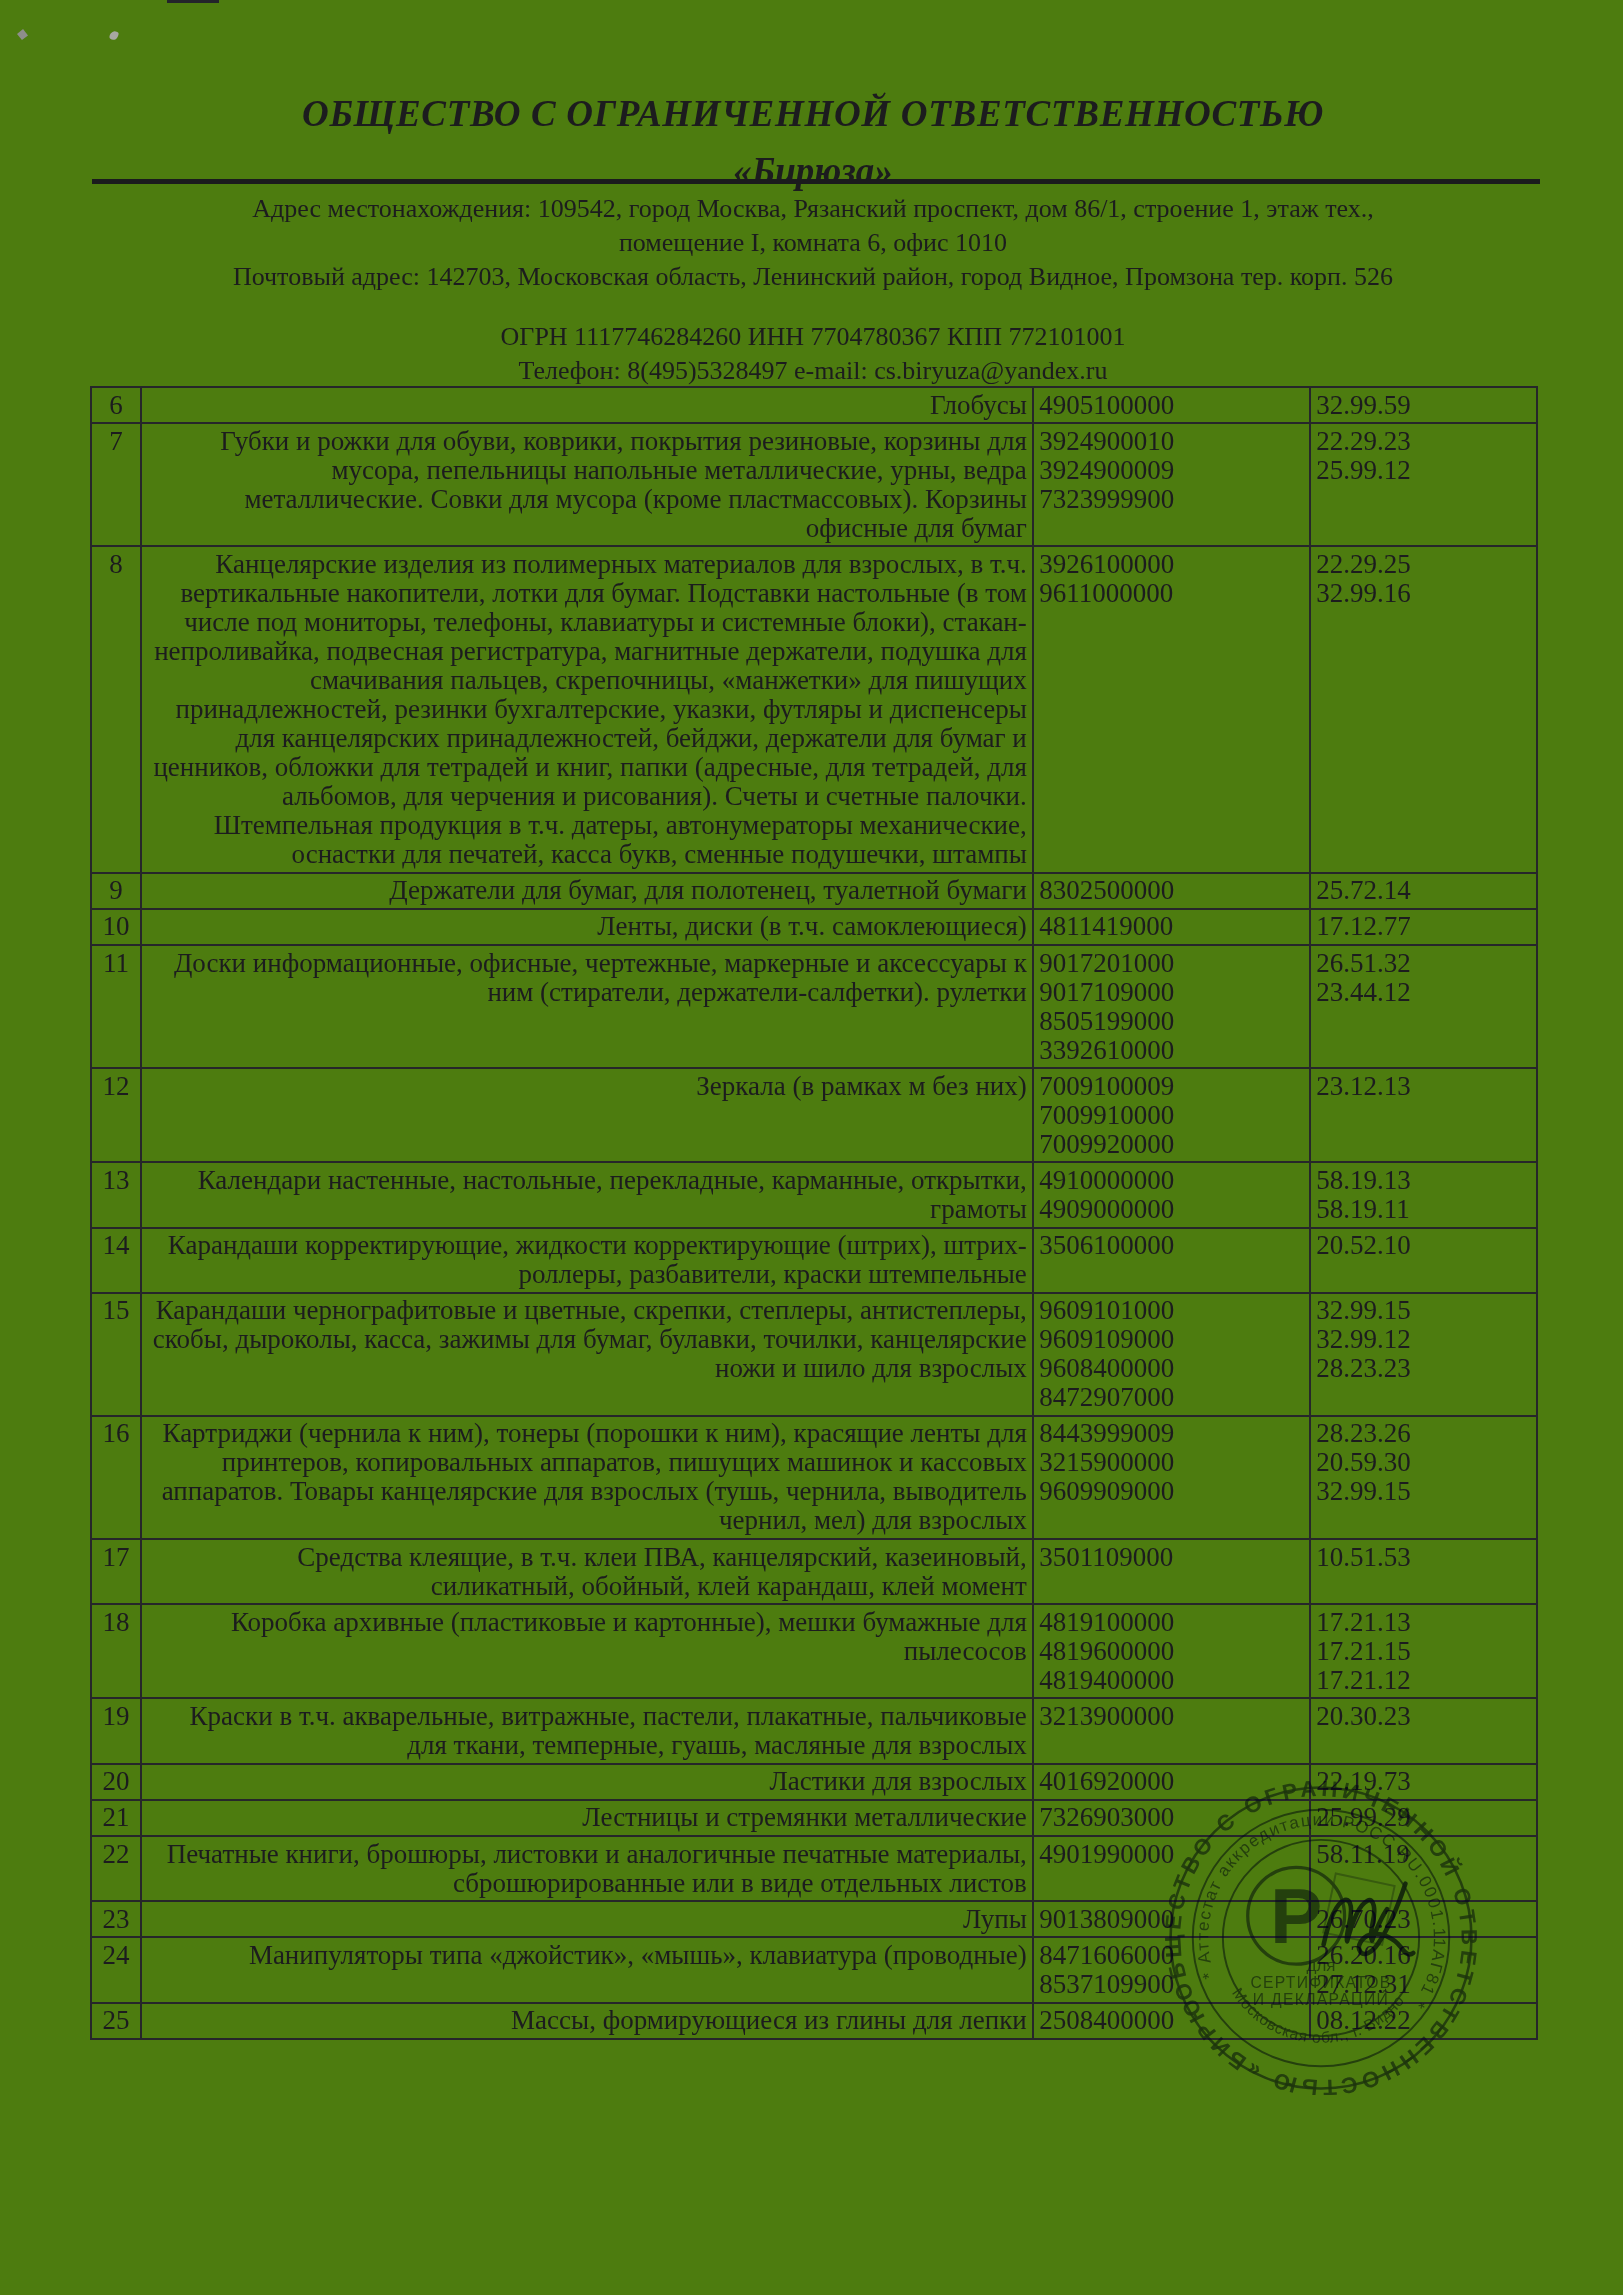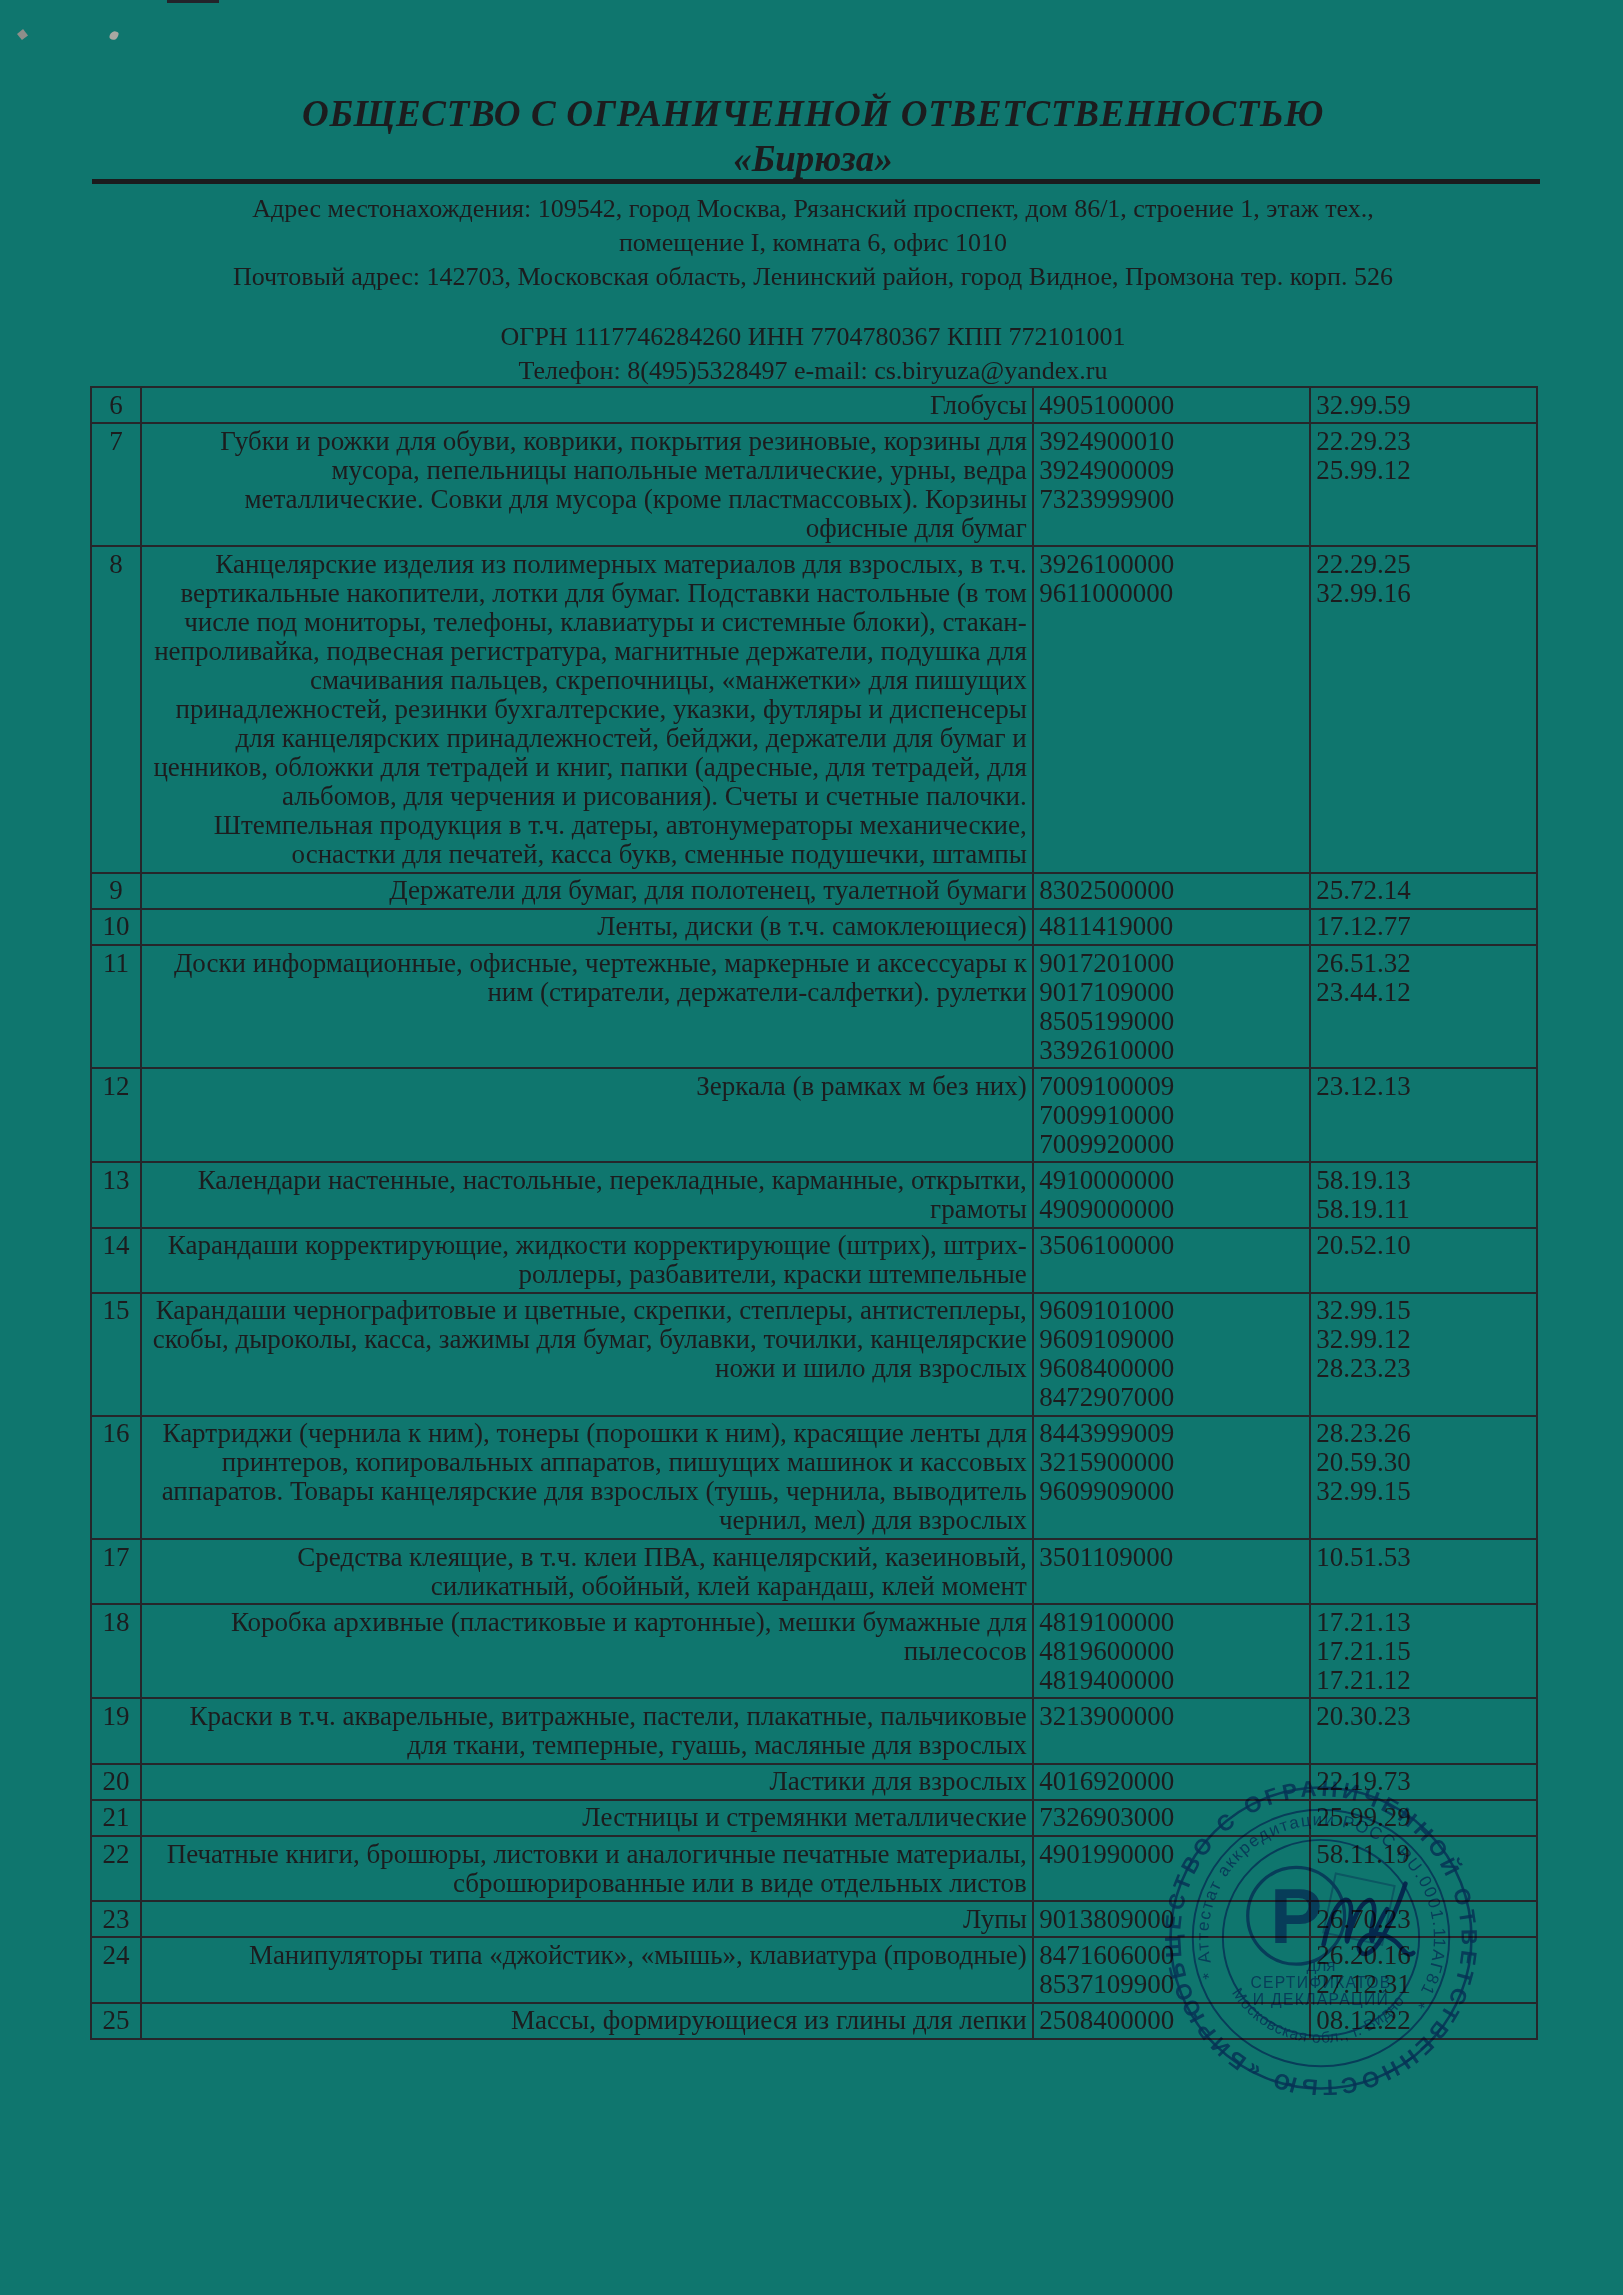--- a/index.html
+++ b/index.html
@@ -1,35 +1,35 @@
 <!DOCTYPE html>
 <html style="font-size:10.5px"><head>
 <meta charset="utf-8">
 <style>
   html,body{margin:0;padding:0;background:#e8e7e3;}
   .page{
     position:relative;
     width:1623px;
     height:2295px;
-    background:#0f766e;
+    background:#4d7c0f;
     font-family:"Liberation Serif", serif;
     color:#1c1c1e;
     overflow:hidden;
   }
   
   .speck1{position:absolute;left:17px;top:29px;width:11px;height:11px;background:#8e8e8a;
     clip-path:polygon(0 45%,55% 0,100% 60%,45% 100%);}
   .speck2{position:absolute;left:110px;top:31px;width:7.9px;height:8.5px;background:#a8a8a2;
     border-radius:65% 25% 55% 40%;transform:rotate(20deg);}
   .topmark{position:absolute;left:167px;top:0;width:52px;height:2.6px;background:#23232a;}
 
   
   .hline{position:absolute;left:90px;width:1446px;text-align:center;}
   .title{font-size:37px;font-weight:bold;font-style:italic;letter-spacing:0.7px;}
-  .subtitle{font-size:37px;font-weight:bold;font-style:italic;}
+  .subtitle{font-size:37px;font-weight:bold;font-style:italic;margin-top:12px;}
   .rule{position:absolute;left:92px;top:179px;width:1448px;height:5.2px;background:#1b1b1d;}
   .addr{font-size:26px;}
 
   
   table.goods-table{
     position:absolute;left:90px;top:386px;width:1446px;
     border-collapse:collapse;table-layout:fixed;
   }
   table.goods-table td{
     border:2.6px solid #26262a;

